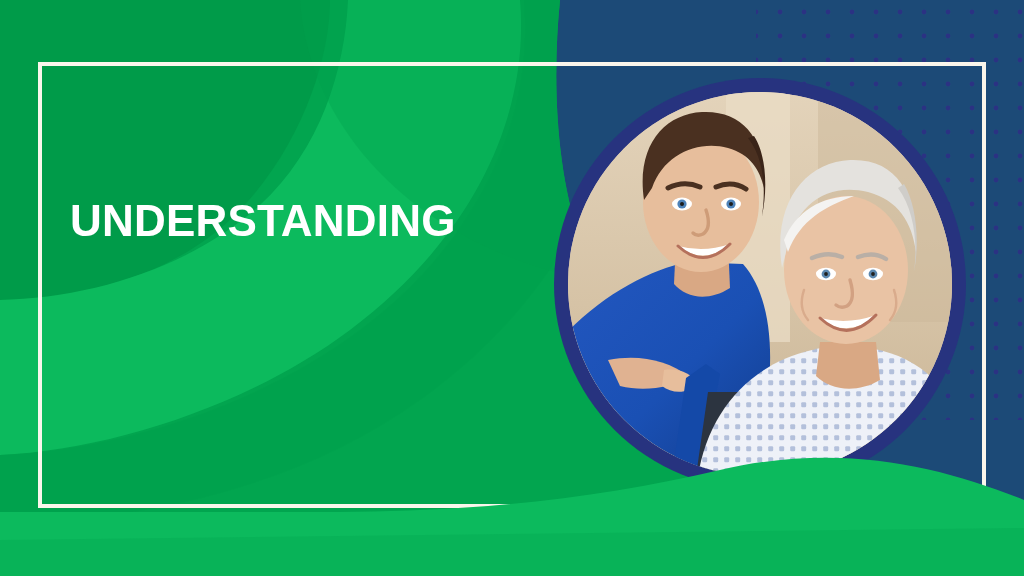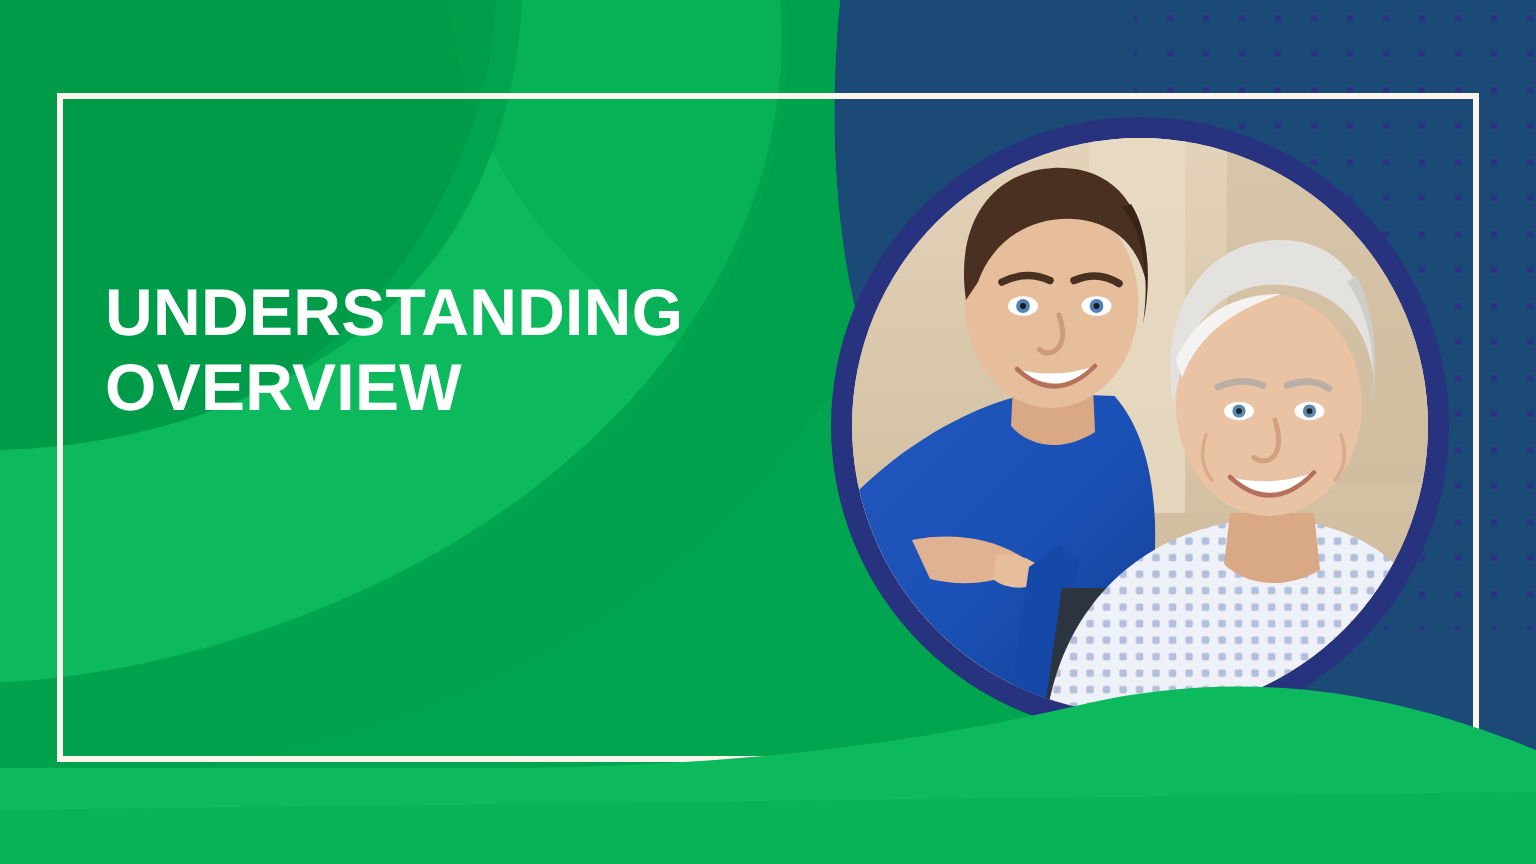--- a/index.html
+++ b/index.html
@@ -17,21 +17,21 @@
     width:948px;height:446px;
     border:4px solid #FAF6EC;
     box-sizing:border-box;
     z-index:3;
   }
 
   
   .title-block{
     position:absolute;
     left:70px;
-    top:184px;
+    top:196px;
     width:500px;
     z-index:6;
   }
   .title-line{
     display:block;
     color:#FFFFFF;
     font-size:44px;
     line-height:50px;
     font-weight:700;
     letter-spacing:0.2px;
@@ -178,21 +178,20 @@
         <path d="M252,226 q28,26 56,-3" stroke="#B5715C" stroke-width="3" fill="none" stroke-linecap="round"></path>
 
         <path d="M236,198 q-6,18 4,30" stroke="#D2A182" stroke-width="2.4" fill="none" stroke-linecap="round" opacity="0.7"></path>
         <path d="M326,198 q6,18 -4,30" stroke="#D2A182" stroke-width="2.4" fill="none" stroke-linecap="round" opacity="0.7"></path>
       </svg>
     </div>
   </div>
 
   <div class="title-block">
     <span class="title-line">UNDERSTANDING</span>
-    <span class="title-line">OVERVIEW</span>
   </div>
 
   <svg class="svg-layer" width="1024" height="576" viewBox="0 0 1024 576" style="z-index:7;">
     <path d="M0,512 L320,512 C480,512 600,498 720,470 C840,442 940,466 1024,500 L1024,576 L0,576 Z" fill="#0CBA5D"></path>
     <path d="M0,540 L1024,528 L1024,576 L0,576 Z" fill="#02A54F" opacity="0.35"></path>
   </svg>
 
 </div>
 
 </body></html>

